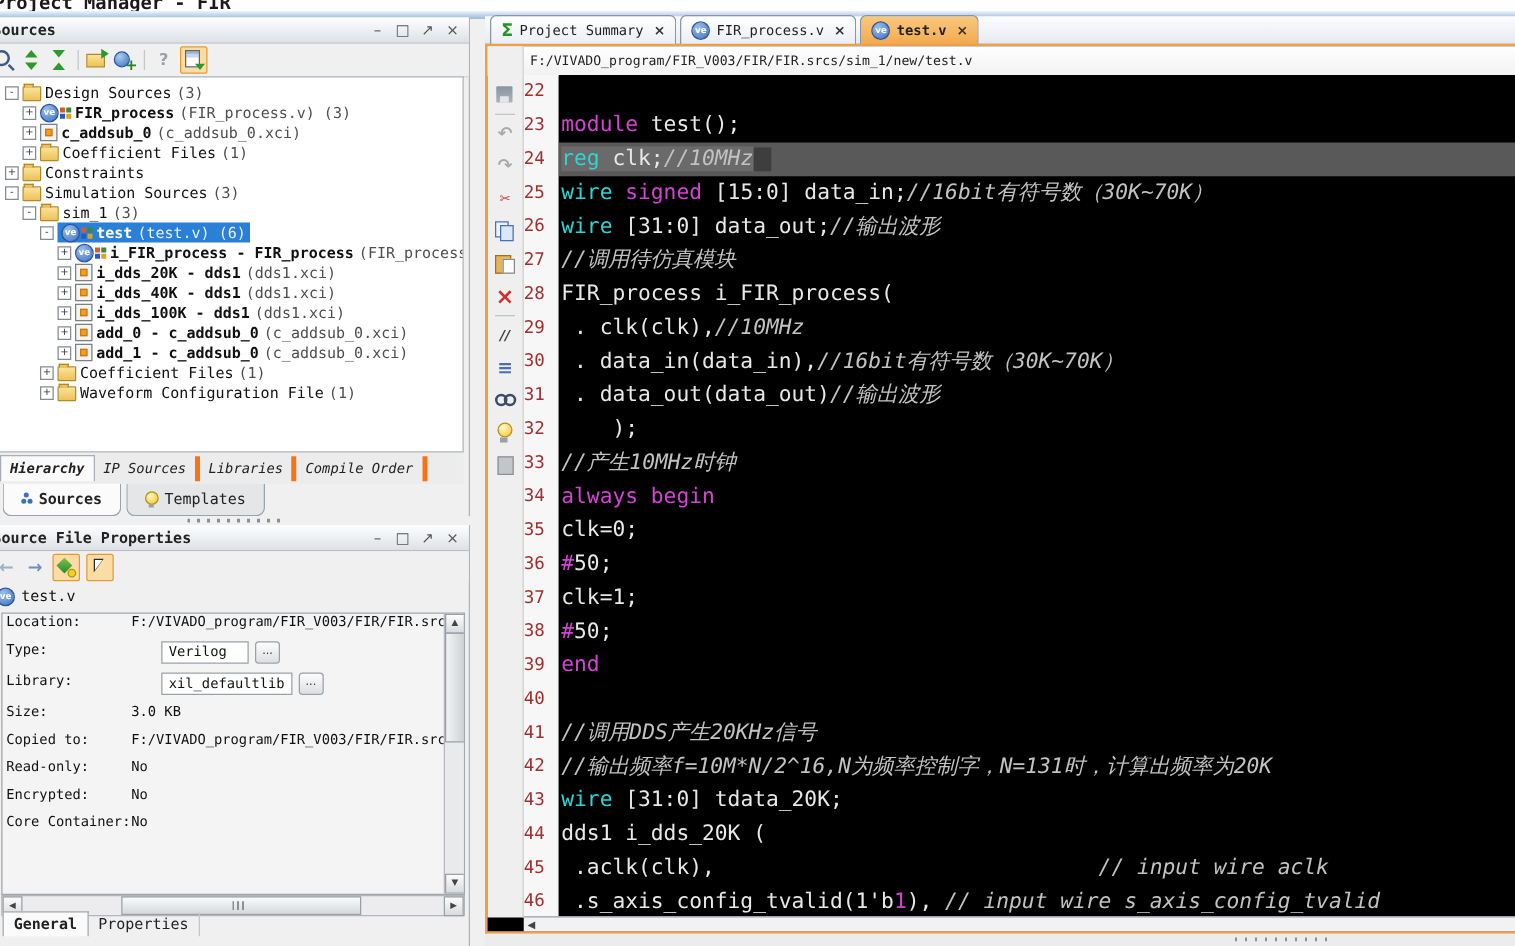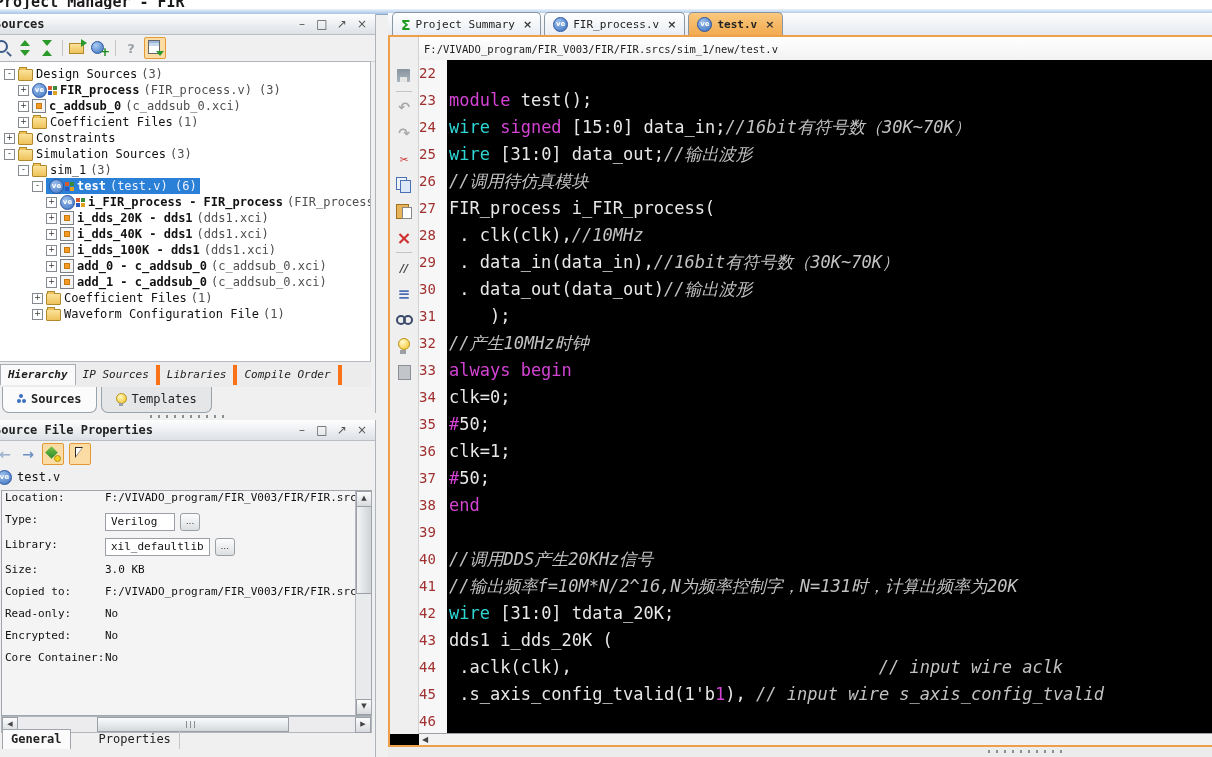--- a/index.html
+++ b/index.html
@@ -66,30 +66,30 @@
   #props-win{left:0;top:420px;width:375px;height:337px;background:#f0f0f0;border-right:1px solid #aeb4ba;}
   #props-toolbar{height:25px;display:flex;align-items:center;gap:5px;padding-left:0;background:#f0f0f0;}
   .arrow-ic{font:bold 14px "DejaVu Sans",sans-serif;}
   #file-row{height:22px;display:flex;align-items:center;font-size:12px;color:#111;}
   #file-row .ve-ic{margin-left:-3px;margin-right:5px;}
   #pgrid{position:absolute;left:1px;right:3px;top:70px;height:224px;background:#f4f4f4;border:1px solid #a0a6ac;overflow:hidden;}
   .prow{display:flex;align-items:flex-start;height:22px;font-size:11px;color:#111;padding-left:3px;}
   .prow.tall{height:25px;}
   .plabel{width:100px;flex:none;}
   .pval{white-space:nowrap;}
-  .pinput{border:1px solid #9aa0a6;background:#fff;padding:1px 5px 2px;margin-right:5px;min-width:58px;}
+  .pinput{border:1px solid #9aa0a6;background:#fff;padding:1px 5px 2px;margin-right:5px;min-width:58px;margin-left:24px;}
   .dots-btn{width:18px;height:16px;border:1px solid #9aa0a6;border-radius:3px;background:linear-gradient(#fdfdfd,#dcdfe2);font:9px/14px "DejaVu Sans",sans-serif;text-align:center;color:#333;}
   .vscroll{position:absolute;right:0;top:0;bottom:0;width:15px;background:#e8eaec;border-left:1px solid #b6bac0;}
   .sarrow{position:absolute;left:0;width:14px;height:14px;background:linear-gradient(#fcfcfc,#d8dbde);border:1px solid #9aa0a6;font:7px/12px "DejaVu Sans",sans-serif;text-align:center;color:#444;}
   .vthumb{position:absolute;left:0;top:15px;width:14px;height:86px;background:linear-gradient(90deg,#f2f3f4,#cfd3d6);border:1px solid #9aa0a6;}
   #phscroll{position:absolute;left:1px;right:3px;top:296px;height:15px;background:#ececee;border:1px solid #b0b6bc;}
   .hthumb{position:absolute;left:95px;top:0;width:190px;height:13px;background:linear-gradient(#fafbfc,#d4d8db);border:1px solid #9aa0a6;}
   .hthumb::after{content:"";position:absolute;left:88px;top:3px;width:10px;height:7px;
      background:repeating-linear-gradient(90deg,#8a9096 0 1px,transparent 1px 4px);}
-  #ptabs{position:absolute;left:2px;bottom:8px;height:21px;display:flex;align-items:flex-end;font-size:12px;color:#222;gap:20px;}
+  #ptabs{position:absolute;left:2px;bottom:8px;height:21px;display:flex;align-items:flex-end;font-size:12px;color:#222;}
   .ptab{padding:2px 8px 3px;border-right:1px solid #c2c6ca;}
   .ptab.active{background:#fbfbfb;border:1px solid #a0a6ac;border-bottom:none;font-weight:bold;}
 
   
   #tabstrip{left:388px;top:13px;right:0;height:22px;background:linear-gradient(#fdfdfd,#e6eaf0);border-bottom:1px solid #99a4b2;}
   #editor-tabs{left:392px;top:12px;height:24px;display:flex;gap:3px;}
   .etab{display:flex;align-items:center;gap:5px;padding:0 8px;border:1px solid #8a96a4;border-bottom:none;border-radius:5px 5px 0 0;
         background:linear-gradient(#ffffff,#e9edf3);font-size:11px;color:#222;}
   .etab.active{background:linear-gradient(#f9c87e,#f2a94e);font-weight:bold;}
   .etab .close-x{font:bold 11px "DejaVu Sans",sans-serif;color:#333;margin-left:3px;}
@@ -471,20 +471,21 @@
       <div class="gn">41</div>
       <div class="gn">42</div>
       <div class="gn">43</div>
       <div class="gn">44</div>
       <div class="gn">45</div>
       <div class="gn">46</div>
     </div>
   <div id="code">
       <div class="cl"><span class="txt"></span></div>
       <div class="cl"><span class="txt"><span class="k">module</span><span class="p"> test();</span></span></div>
+      <div class="cl cur"><span class="txt"><span class="t">reg</span><span class="p"> clk;</span><span class="c">//10MHz</span></span></div>
       <div class="cl"><span class="txt"><span class="t">wire</span><span class="k"> signed</span><span class="p"> [15:0] data_in;</span><span class="c">//16bit有符号数（30K~70K）</span></span></div>
       <div class="cl"><span class="txt"><span class="t">wire</span><span class="p"> [31:0] data_out;</span><span class="c">//输出波形</span></span></div>
       <div class="cl"><span class="txt"><span class="c">//调用待仿真模块</span></span></div>
       <div class="cl"><span class="txt"><span class="p">FIR_process i_FIR_process(</span></span></div>
       <div class="cl"><span class="txt"><span class="p"> . clk(clk),</span><span class="c">//10MHz</span></span></div>
       <div class="cl"><span class="txt"><span class="p"> . data_in(data_in),</span><span class="c">//16bit有符号数（30K~70K）</span></span></div>
       <div class="cl"><span class="txt"><span class="p"> . data_out(data_out)</span><span class="c">//输出波形</span></span></div>
       <div class="cl"><span class="txt"><span class="p">    );</span></span></div>
       <div class="cl"><span class="txt"><span class="c">//产生10MHz时钟</span></span></div>
       <div class="cl"><span class="txt"><span class="k">always begin</span></span></div>

